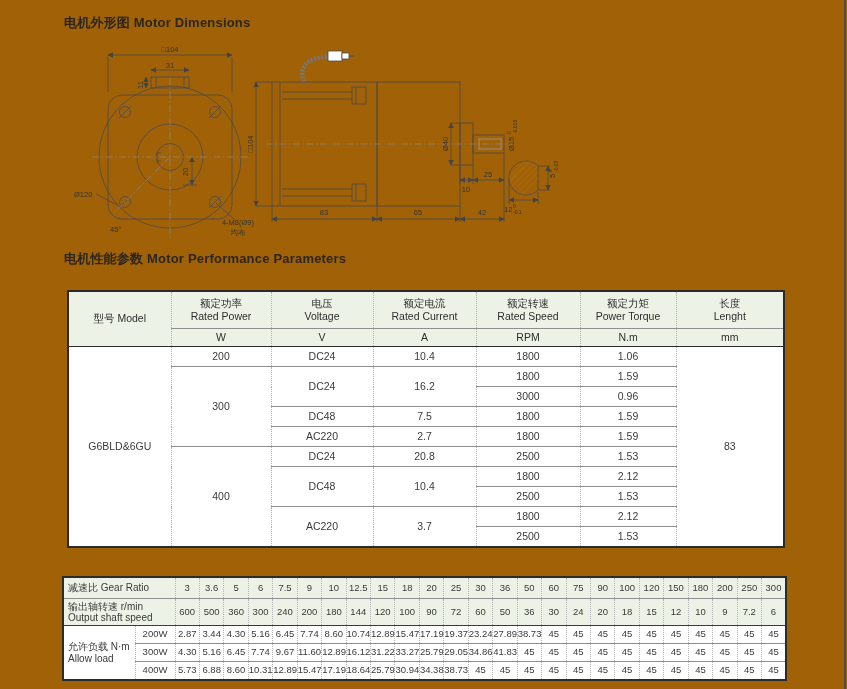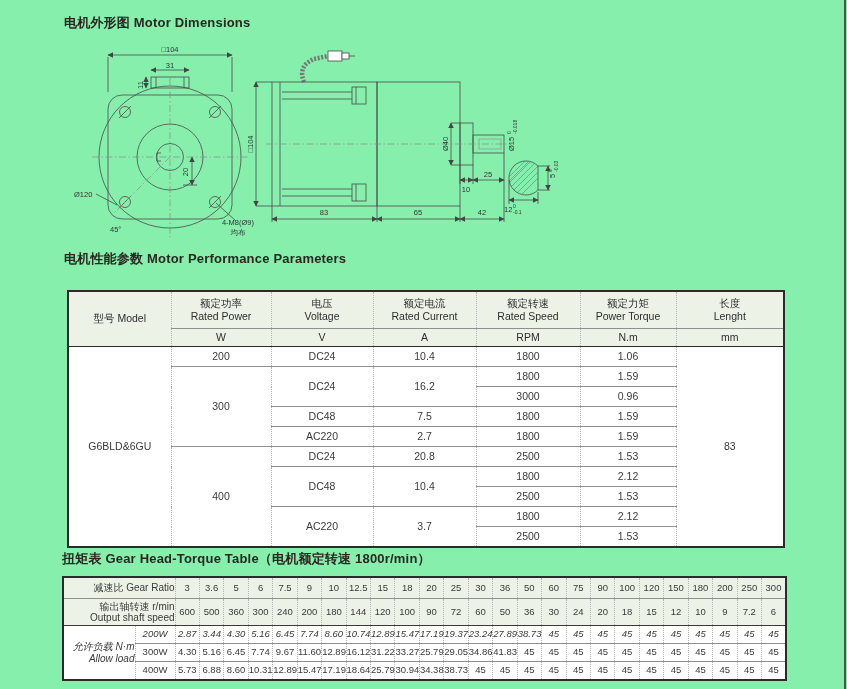--- a/index.html
+++ b/index.html
@@ -1,18 +1,18 @@
 <!DOCTYPE html>
 <html style="--hbg: #edf2e7; --bd: #2b2b2b; --gl: #8f8f8f; --dot: #b3b3b3;"><head>
 <meta charset="utf-8">
 <style>
   :root { --hbg:#edf2e7; --bd:#2b2b2b; --gl:#8f8f8f; --dot:#b3b3b3; --txt:#3a3a3a; }
   html,body { margin:0; padding:0; }
   body { font-family:"Liberation Sans","DejaVu Sans",sans-serif; background:#fff; }
-  #page { position:relative; width:847px; height:689px; background:#86efac; overflow:hidden; }
+  #page { position:relative; width:847px; height:689px; background:#a16207; overflow:hidden; }
   .sec-title { position:absolute; font-size:13px; font-weight:bold; color:#2b2620; letter-spacing:.2px; white-space:nowrap; }
   #title1 { left:64px; top:14px; }
   #title2 { left:64px; top:250px; }
   #title3 { left:62px; top:550px; }
   #edge-line { position:absolute; left:844px; top:0; width:2px; height:689px; background:#4f4f4f; }
   #drawings { position:absolute; left:0; top:40px; width:847px; height:220px;padding-left:36px; }
   .dwg { position:absolute; }
   #dwg-front { left:70px; top:2px; }
   #dwg-side { left:242px; top:2px; }
   #dwg-section { left:492px; top:86px; }
@@ -25,22 +25,22 @@
   #perf-table thead th { background:var(--hbg); color:#2e2e2e; }
   #perf-table thead tr.names th { height:36px; }
   #perf-table thead tr.units th { height:17px; }
   #perf-table tbody td { height:19px; }
   #perf-table tbody tr:first-child td { border-top:1.6px solid var(--bd); }
   #torque-table { left:62px; top:576px; width:725px; font-size:9.5px; border:2px solid var(--bd); }
   #torque-table td { border-left:1px dotted var(--dot); border-top:1px solid var(--gl); text-align:center; padding:0; color:var(--txt); height:17px; line-height:1.15; }
   #torque-table tr.hdr td { background:var(--hbg); }
   #torque-table tr.r-ratio td { height:20px; }
   #torque-table tr.r-speed td { height:26px; }
-  #torque-table td.lbl { text-align:right; padding-left:4px; font-size:10px; }
-  #torque-table tr.first-data td { border-top:1.5px solid #3a3a3a;font-style:italic; }
+  #torque-table td.lbl { text-align:left; padding-left:4px; font-size:10px; }
+  #torque-table tr.first-data td { border-top:1.5px solid #3a3a3a; }
   .two-line { display:block; }
 </style>
 </head>
 <body>
 
 <div id="page">
 
   <div id="title1" class="sec-title">电机外形图 Motor Dimensions</div>
 
   <div id="drawings">
@@ -305,21 +305,20 @@
           <td>1800</td>
           <td>2.12</td>
         </tr>
         <tr>
           <td>2500</td>
           <td>1.53</td>
         </tr>
       </tbody>
   </table>
 
-  <div id="title3" class="sec-title">扭矩表 Gear Head-Torque Table（电机额定转速 1800r/min）</div>
 
   <table id="torque-table">
     <colgroup id="tq-cols">
         <col style="width: 72px;">
         <col style="width: 40px;">
         <col>
         <col>
         <col>
         <col>
         <col>

